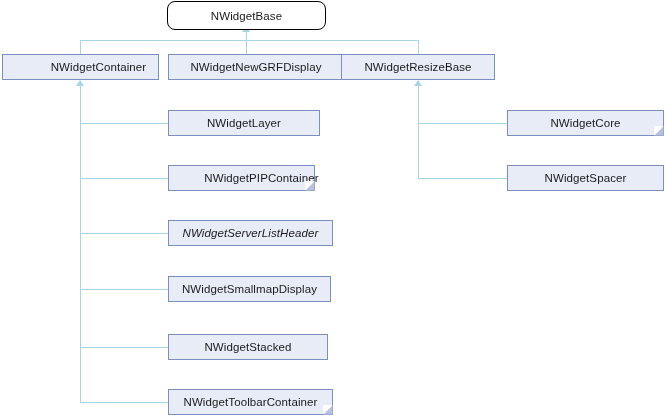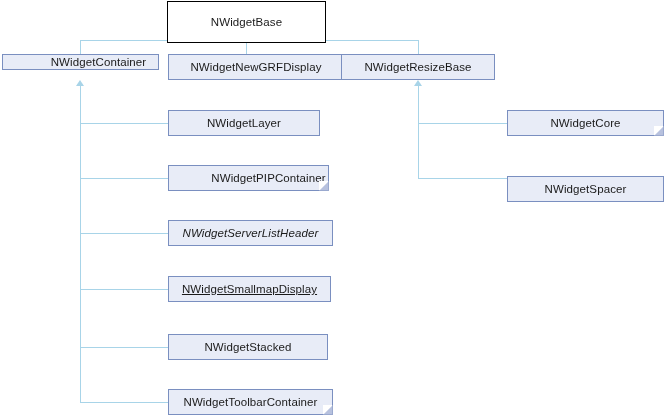--- a/index.html
+++ b/index.html
@@ -96,61 +96,61 @@
   <div class="edge h" style="left:80px; top:233px; width:88px;"></div>
   <div class="edge h" style="left:80px; top:289px; width:88px;"></div>
   <div class="edge h" style="left:80px; top:347px; width:88px;"></div>
   <div class="edge h" style="left:80px; top:402px; width:88px;"></div>
 
   <div class="arrow" style="left:414px; top:80px;"></div>
   <div class="edge v" style="left:418px; top:86px; height:92px;"></div>
   <div class="edge h" style="left:418px; top:123px; width:89px;"></div>
   <div class="edge h" style="left:418px; top:178px; width:89px;"></div>
 
-  <div class="node root" style="left:167px; top:1px; width:159px; height:42px;">
+  <div class="node root" style="left:167px; top:1px; width:159px; height:29px;border-radius:8px;">
     <span>NWidgetBase</span>
   </div>
 
-  <div class="node" style="left:2px; top:54px; width:157px; height:16px;padding-left:36px;">
+  <div class="node" style="left:2px; top:54px; width:157px; height:26px;padding-left:36px;">
     <span>NWidgetContainer</span>
   </div>
 
   <div class="node" style="left:168px; top:54px; width:176px; height:26px;">
     <span>NWidgetNewGRFDisplay</span>
   </div>
 
   <div class="node" style="left:168px; top:110px; width:152px; height:26px;">
     <span>NWidgetLayer</span>
   </div>
 
   <div class="node" style="left:341px; top:54px; width:154px; height:26px;">
     <span>NWidgetResizeBase</span>
   </div>
 
-  <div class="node folded" style="left:168px; top:165px; width:161px; height:26px;padding-left:40px;">
+  <div class="node folded" style="left:168px; top:165px; width:147px; height:26px;padding-left:40px;">
     <span>NWidgetPIPContainer</span>
   </div>
 
   <div class="node" style="left:168px; top:220px; width:165px; height:26px;font-style:italic;">
     <span>NWidgetServerListHeader</span>
   </div>
 
-  <div class="node" style="left:168px; top:276px; width:163px; height:26px;text-decoration:underline;">
+  <div class="node" style="left:168px; top:276px; width:163px; height:26px;">
     <span>NWidgetSmallmapDisplay</span>
   </div>
 
   <div class="node" style="left:168px; top:334px; width:160px; height:26px;text-align:center;">
     <span>NWidgetStacked</span>
   </div>
 
   <div class="node folded" style="left:168px; top:389px; width:165px; height:26px;">
     <span>NWidgetToolbarContainer</span>
   </div>
 
   <div class="node folded" style="left:507px; top:110px; width:157px; height:26px;">
     <span>NWidgetCore</span>
   </div>
 
-  <div class="node" style="left:507px; top:165px; width:157px; height:26px;margin-top:11px;">
+  <div class="node" style="left:507px; top:165px; width:157px; height:26px;">
     <span>NWidgetSpacer</span>
   </div>
 
 </div>
 
 </body></html>

